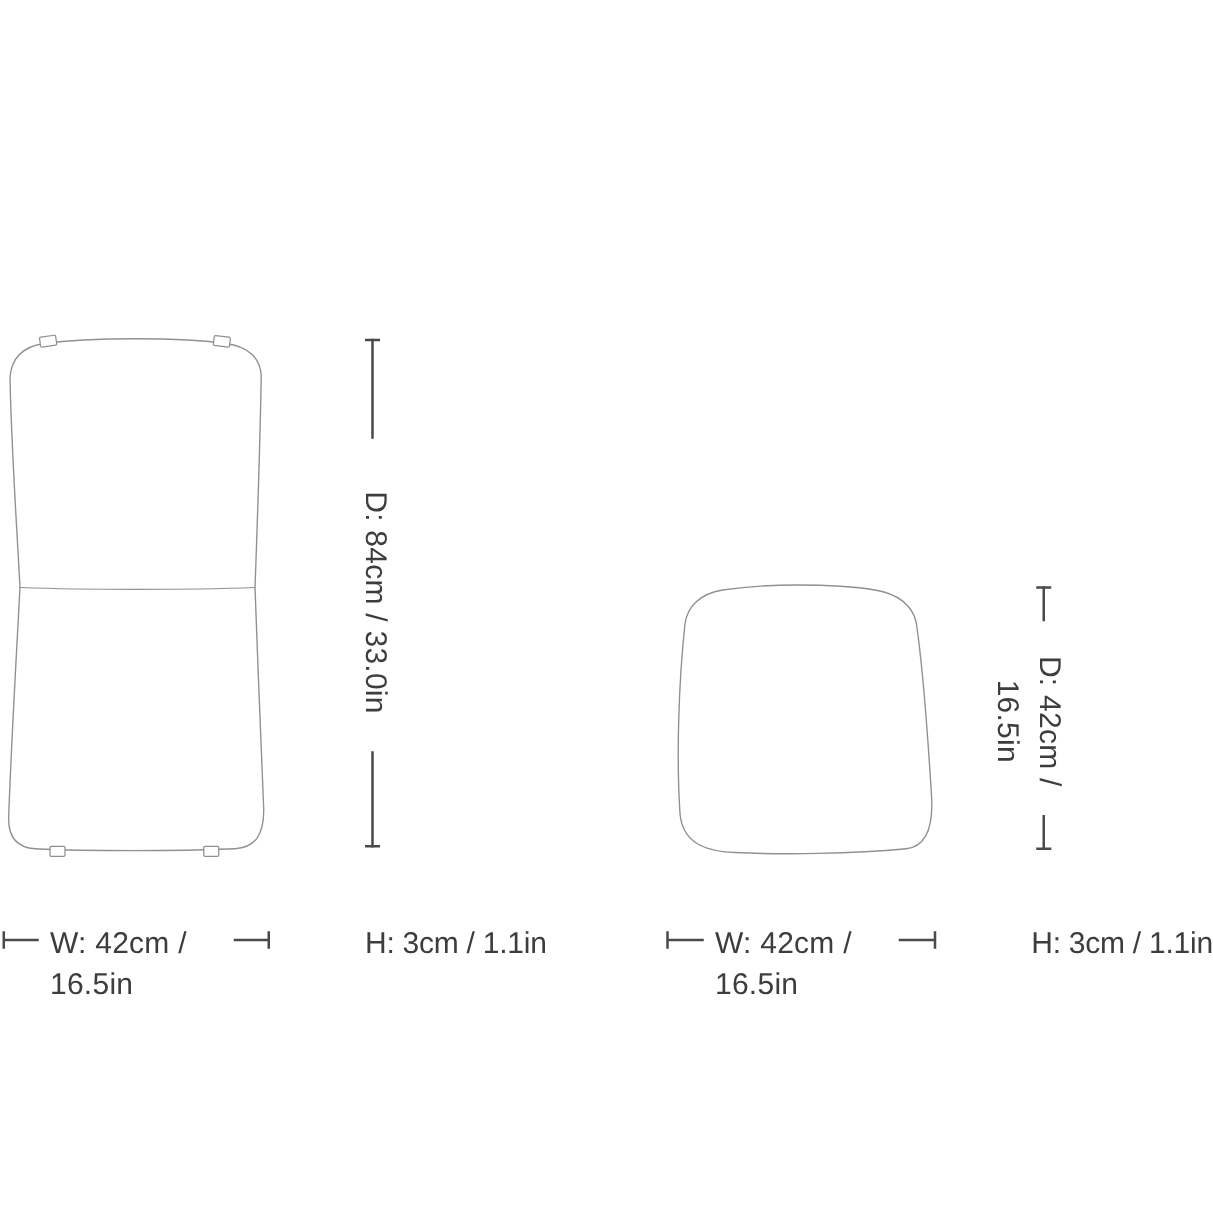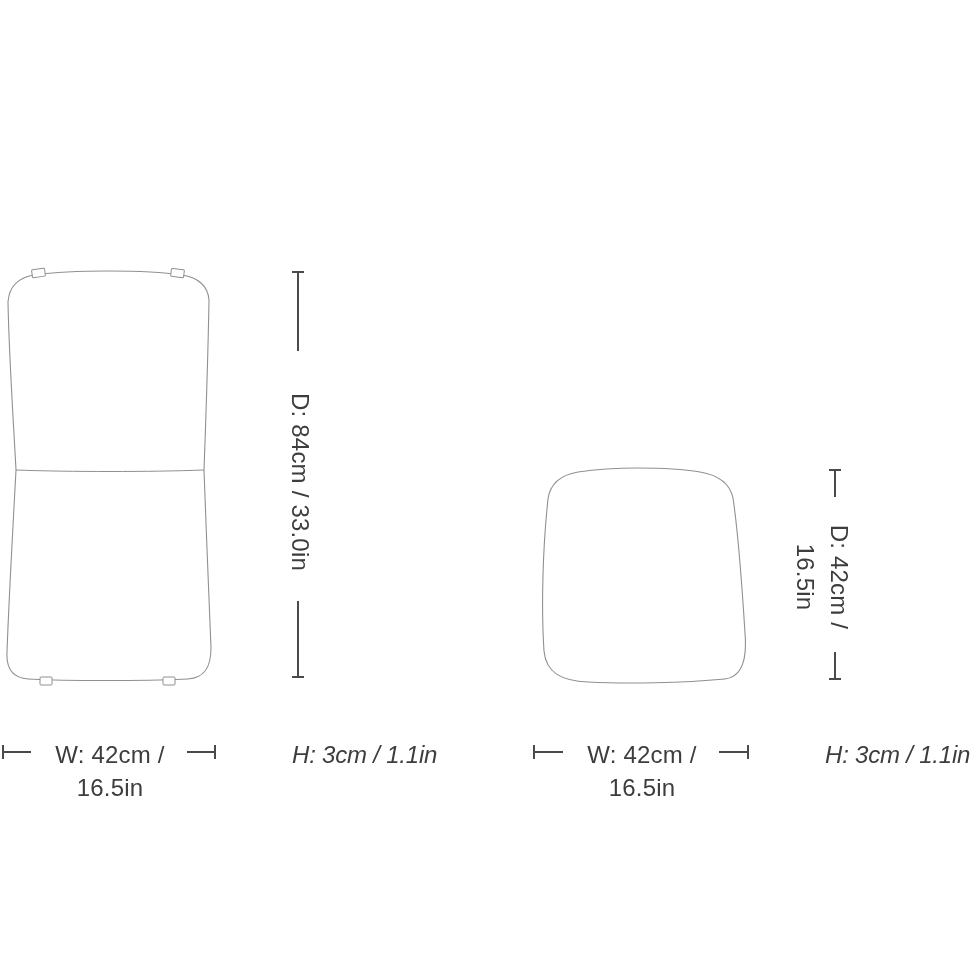--- a/index.html
+++ b/index.html
@@ -30,33 +30,33 @@
   .vcap { width: 12px; height: 2px; }
   .hcap { width: 2px; height: 14px; }
 
   .lbl {
     position: absolute;
     font-size: 24px;
     line-height: 33px;
     letter-spacing: 0.2px;
     color: var(--text);
   }
-  .lbl-center { text-align: center; }
+  .lbl-center { text-align: left; }
   .nowrap { white-space: nowrap; }
   .rot1 {
     transform: translate(-50%, -50%) rotate(90deg);
     white-space: nowrap;
   }
   .rot2 {
     transform: translate(-50%, -50%) rotate(90deg);
     text-align: center;
     line-height: 34px;
   }
   .rot2 span { display: block; white-space: nowrap; }
-  .h-lbl { letter-spacing: -0.2px; white-space: nowrap; font-style: italic; }
+  .h-lbl { letter-spacing: -0.2px; white-space: nowrap; }
 </style>
 </head>
 <body>
 
 <div class="canvas">
 
   <svg class="shape" style="left:0px; top:266px;" width="218" height="424" viewBox="0 0 218 424">
     <path class="outline-path" d="M 8 36
              C 9 22, 16 12, 34 9
              C 56 6, 82 5, 108 5

